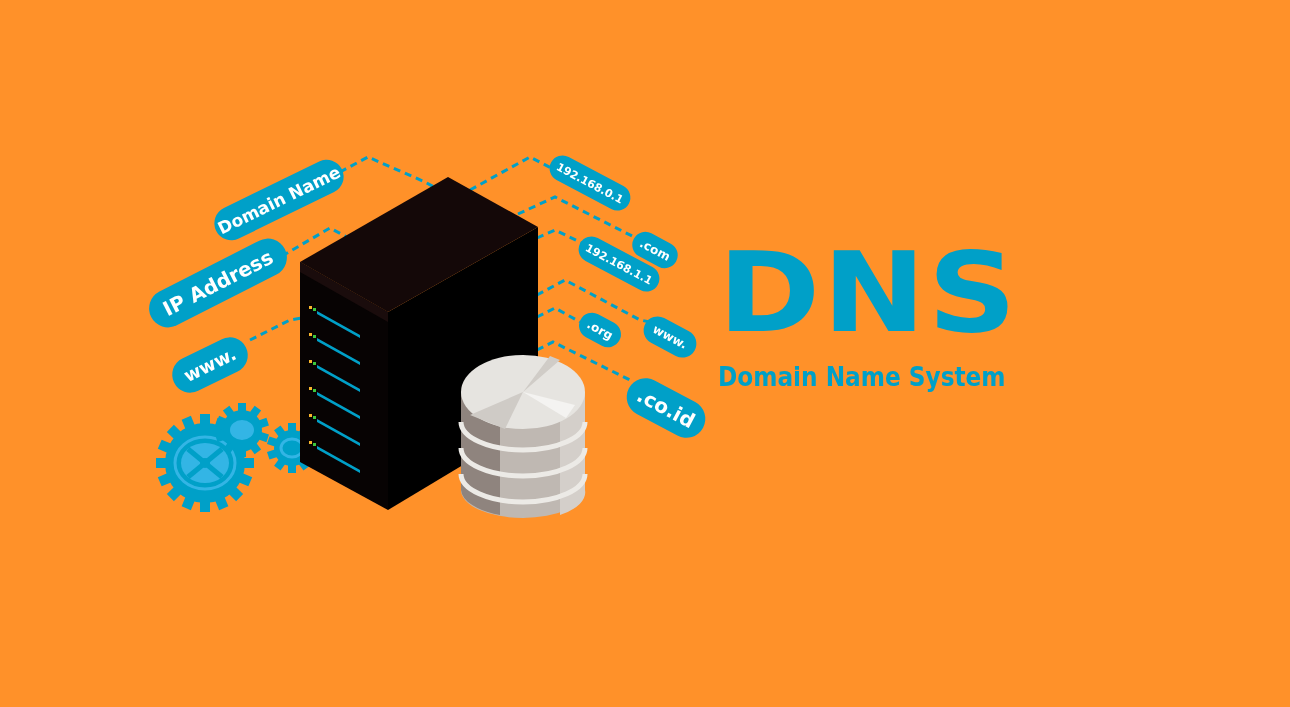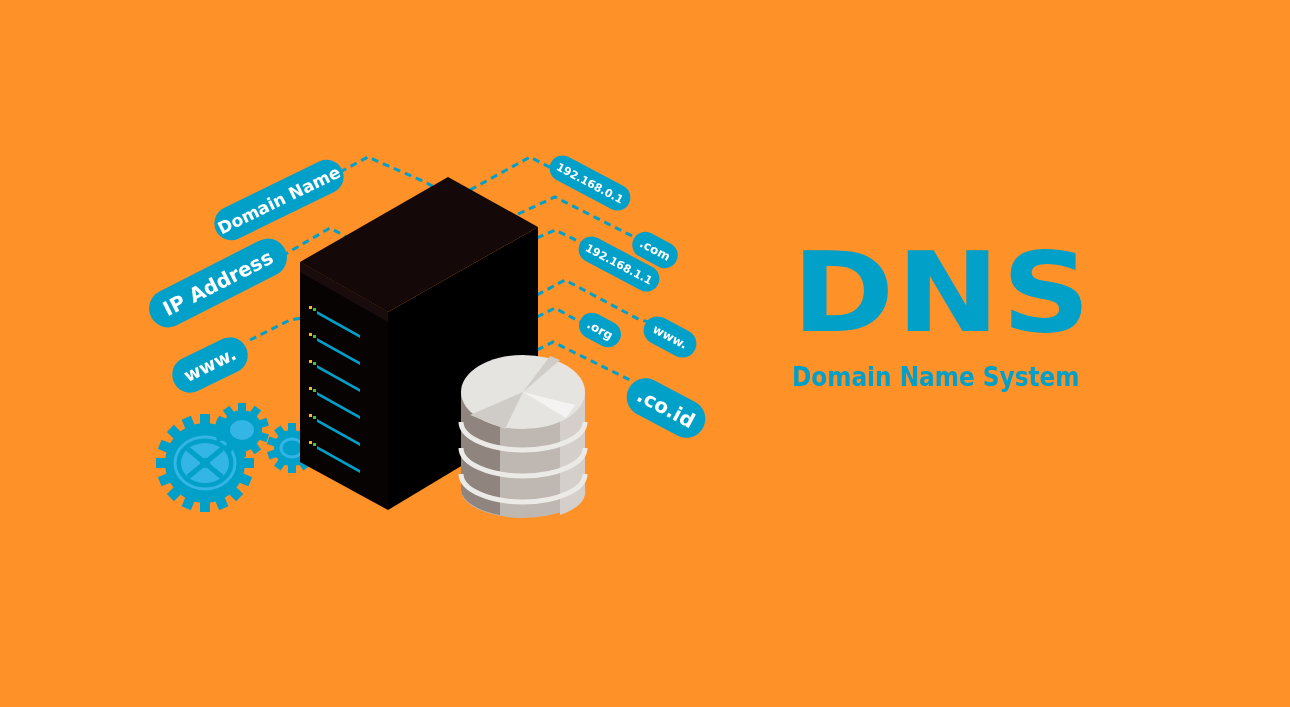--- a/index.html
+++ b/index.html
@@ -1,19 +1,19 @@
 <!DOCTYPE html>
 <html><head>
 <meta charset="utf-8">
 <style>
   html,body{margin:0;padding:0;}
   body{width:1290px;height:707px;background:#FF9129;overflow:hidden;position:relative;font-family:"DejaVu Sans",sans-serif;}
   .scene{position:absolute;left:0;top:0;width:1290px;height:707px;}
   .pill-text{font-family:"DejaVu Sans",sans-serif;font-weight:bold;fill:#ffffff;}
-  .title-block{position:absolute;left:792px;top:238px;width:340px;}
+  .title-block{position:absolute;left:718px;top:238px;width:340px;}
   .dns-title{font-family:"DejaVu Sans",sans-serif;font-weight:bold;color:#00A0C8;font-size:110px;line-height:110px;letter-spacing:2px;margin:0;transform:scaleX(1.12);transform-origin:left top;}
   .dns-subtitle{font-family:"DejaVu Sans",sans-serif;font-weight:bold;color:#00A0C8;font-size:27px;line-height:30px;margin-top:14px;transform:scaleX(0.86);transform-origin:left top;white-space:nowrap;}
 </style>
 </head>
 <body>
 
 <svg class="scene" width="1290" height="707" viewBox="0 0 1290 707" xmlns="http://www.w3.org/2000/svg">
 
   <g fill="none" stroke="#00A0C8" stroke-width="3" stroke-dasharray="7,5">
 

